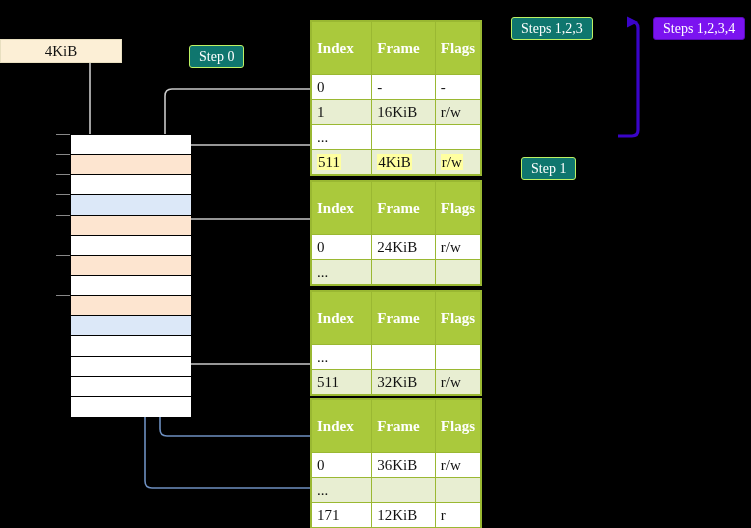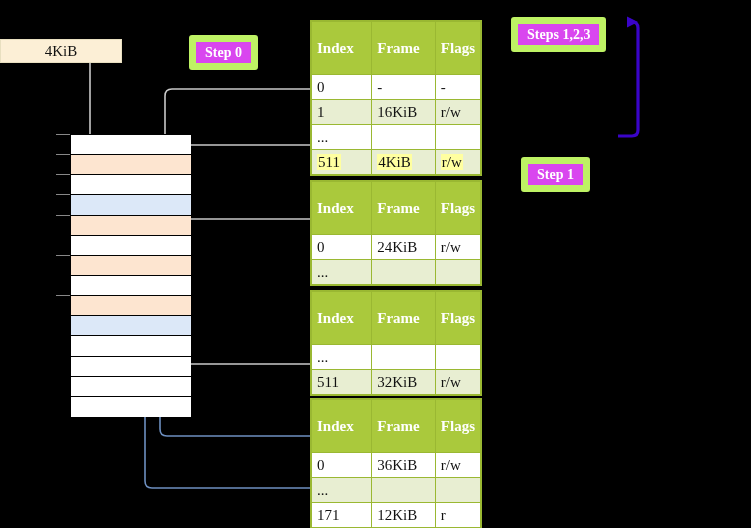--- a/index.html
+++ b/index.html
@@ -21,21 +21,21 @@
       background:#fff;border:1px solid #000;box-sizing:border-box;}
   .memrow{position:absolute;left:0;width:120px;box-sizing:border-box;
       border-bottom:1px solid #000;}
   .memrow.last{border-bottom:none;}
   .tick{position:absolute;width:14px;height:0;border-top:1px solid #888;}
 
   
   .badge{position:absolute;height:21px;display:flex;align-items:center;
       justify-content:center;padding:0 9px;border-radius:3px;
       font-size:14px;color:#fff;white-space:nowrap;}
-  .badge.red{background:#d946ef;border:7px solid #bef264;font-weight:bold;}
+  .badge.red{background:#0f766e;border:1px solid #bef264;}
   .badge.blue{background:#7b13f0;border:1px solid #5a09bb;}
 
   
   .ptable{position:absolute;border:1px solid #9ab832;border-collapse:collapse;
       background:#fff;}
   .ptable table{border-collapse:collapse;width:170px;}
   .ptable th{background:#aac93c;color:#fff;font-weight:bold;font-size:15px;
       text-align:left;padding:16px 5px;border:1px solid #9ab832;height:20px;}
   .ptable td{font-size:15px;text-align:left;padding:1px 5px;
       border:1px solid #9ab832;height:22px;background:#fff;color:#111;}
@@ -119,25 +119,28 @@
   <div id="memticks">
       <div class="tick" style="left: 56px; top: 134px;"></div>
       <div class="tick" style="left: 56px; top: 154.143px;"></div>
       <div class="tick" style="left: 56px; top: 174.286px;"></div>
       <div class="tick" style="left: 56px; top: 194.429px;"></div>
       <div class="tick" style="left: 56px; top: 214.571px;"></div>
       <div class="tick" style="left: 56px; top: 254.857px;"></div>
       <div class="tick" style="left: 56px; top: 295.143px;"></div>
     </div>
 
-  <div class="badge red" style="left:189px;top:35px;">
+  <div class="badge red" style="left:189px;top:45px;">
     <span>Step 0</span>
   </div>
   <div class="badge red" style="left:511px;top:17px;">
     <span>Steps 1,2,3</span>
+  </div>
+  <div class="badge blue" style="left:653px;top:17px;">
+    <span>Steps 1,2,3,4</span>
   </div>
   <div class="badge red" style="left:521px;top:157px;">
     <span>Step 1</span>
   </div>
 
   <div class="ptable" id="tbl0" style="left:310px;top:20px;">
       <table>
         <thead>
           <tr>
             <th style="width: 56px;">Index</th>

